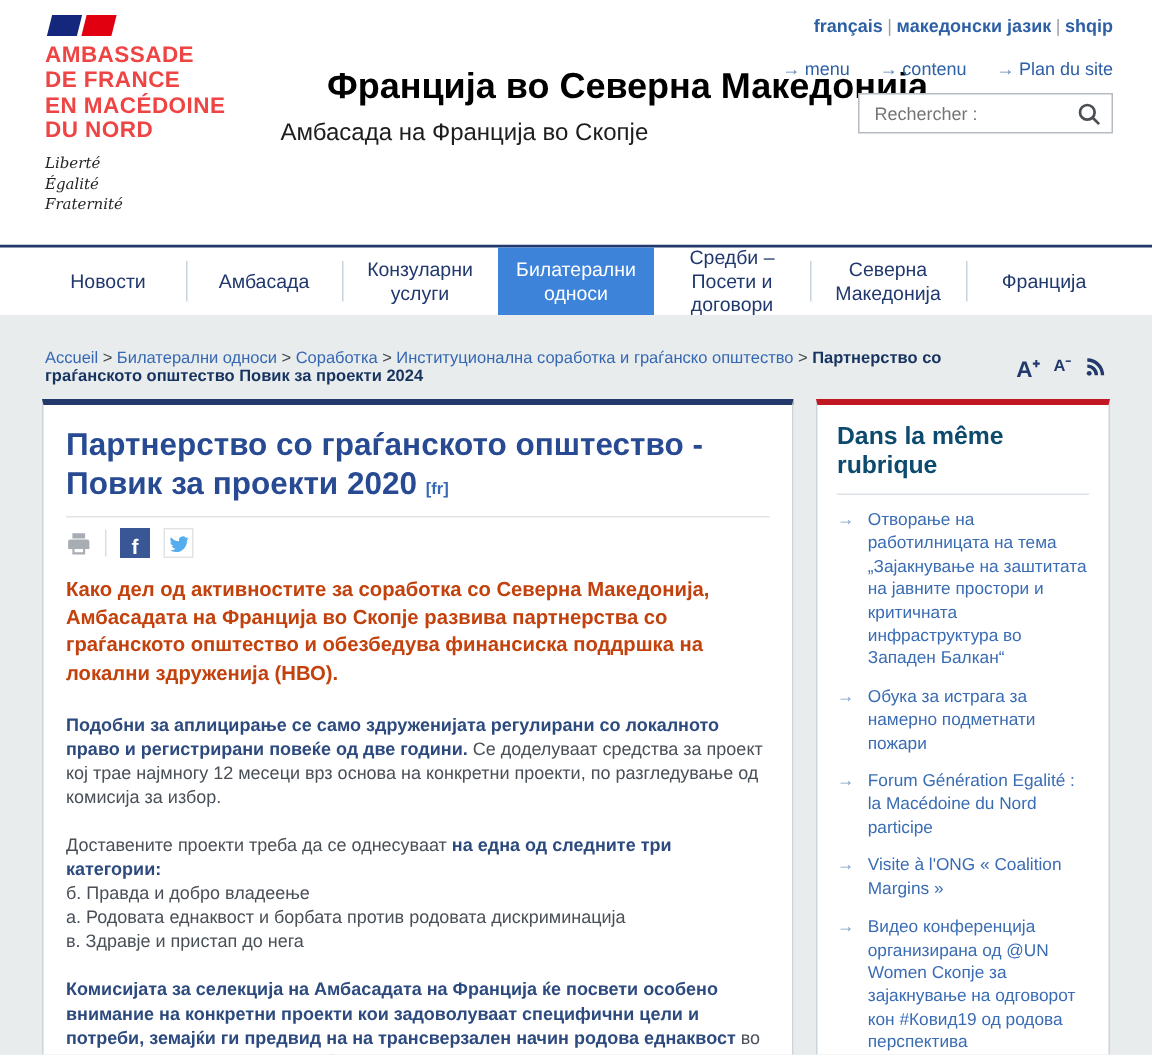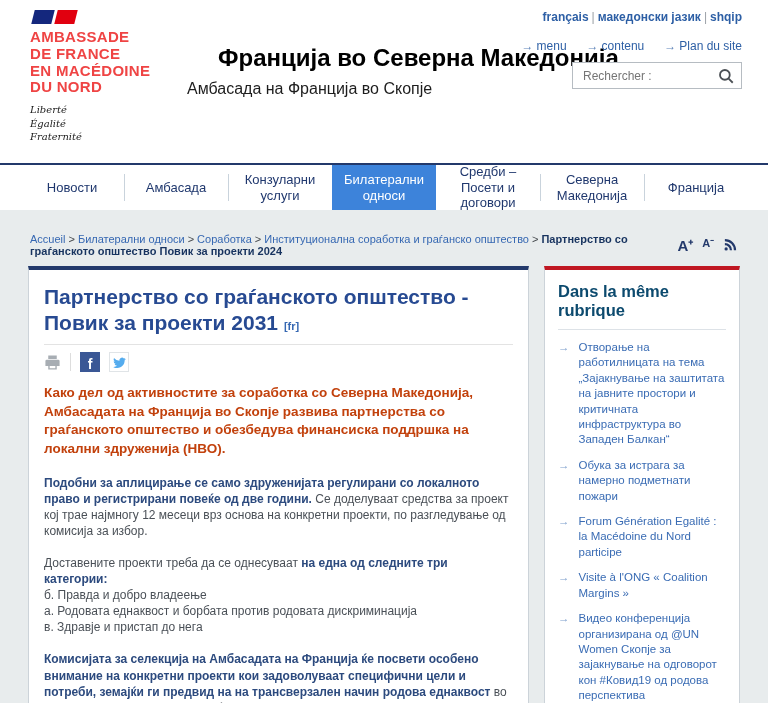--- a/index.html
+++ b/index.html
@@ -144,21 +144,21 @@
         <path d="M3 9.5A11.5 11.5 0 0 1 14.5 21h-3.6A7.9 7.9 0 0 0 3 13.1z"></path>
         <path d="M3 3a18 18 0 0 1 18 18h-3.6A14.4 14.4 0 0 0 3 6.6z"></path>
       </svg>
     </div>
   </div>
 
   <div class="columns">
 
     <div class="article">
       <h1 class="article-title">
-        <span>Партнерство со граѓанското општество - Повик за проекти 2031</span>
+        <span>Партнерство со граѓанското општество - Повик за проекти 2020</span>
         <span class="lang-tag">[fr]</span>
       </h1>
 
       <div class="share-row">
         <svg class="print-btn" viewBox="0 0 24 24" fill="#a7adb3">
           <path d="M6 2h12v5H6zM4 8h16a2 2 0 0 1 2 2v7h-4v5H6v-5H2v-7a2 2 0 0 1 2-2zm4 9v3h8v-3z"></path>
         </svg>
         <div class="share-sep"></div>
         <div class="fb-btn">f</div>
         <div class="tw-btn">

